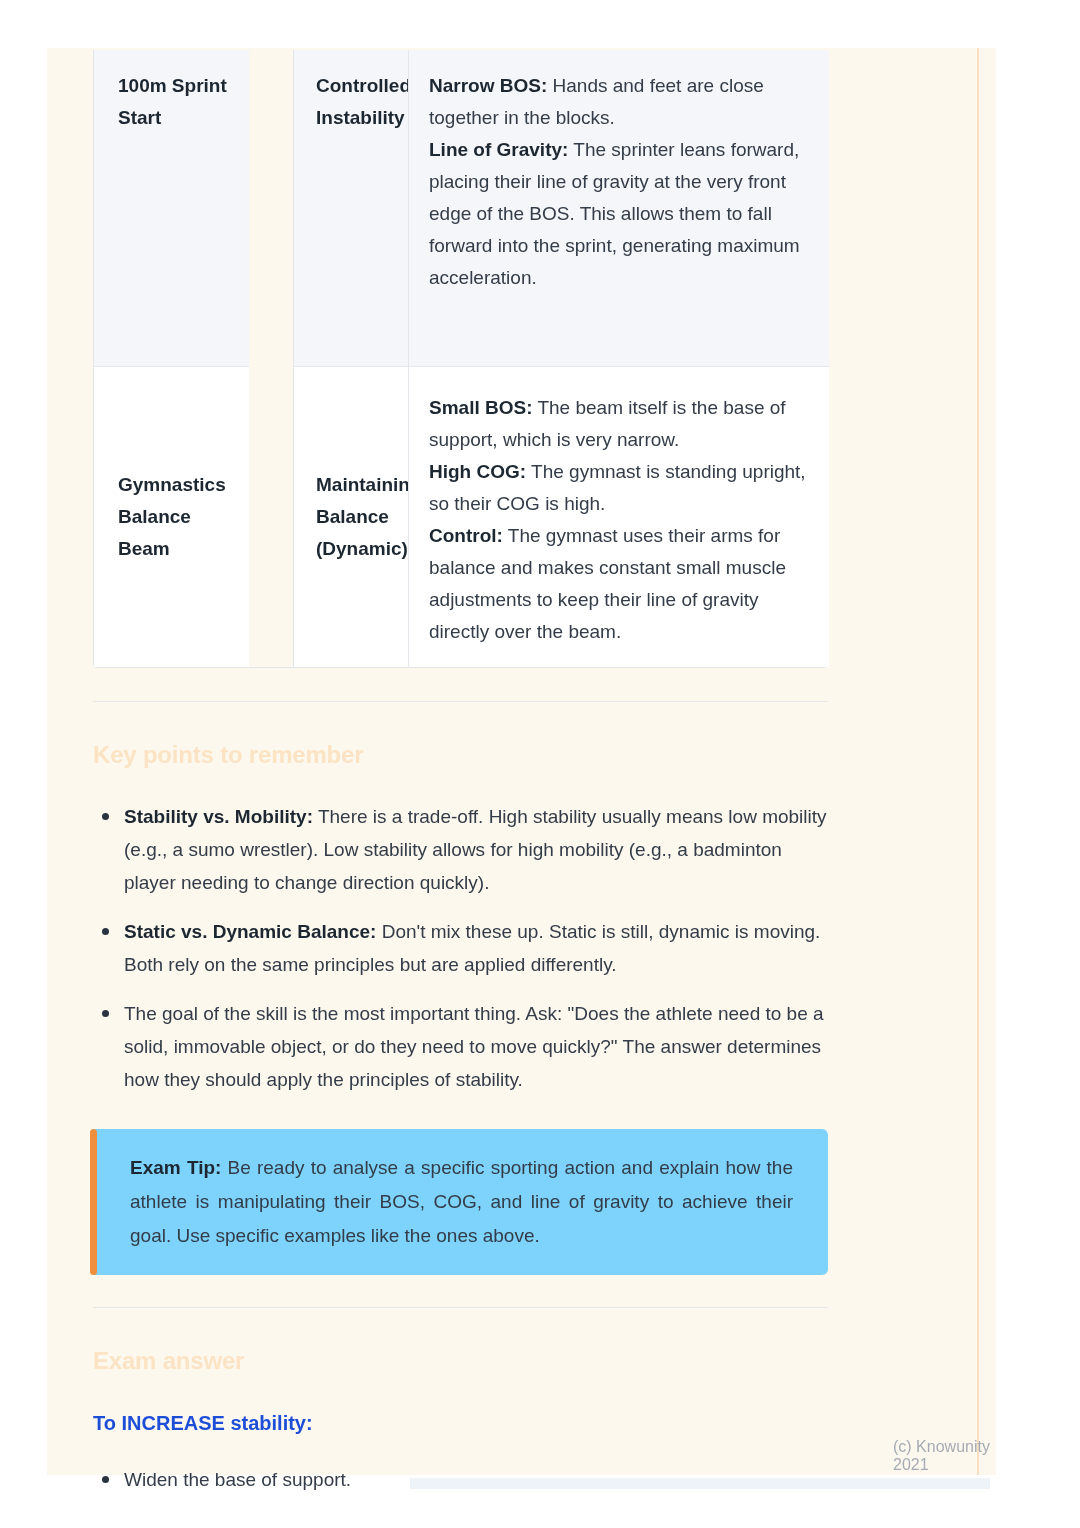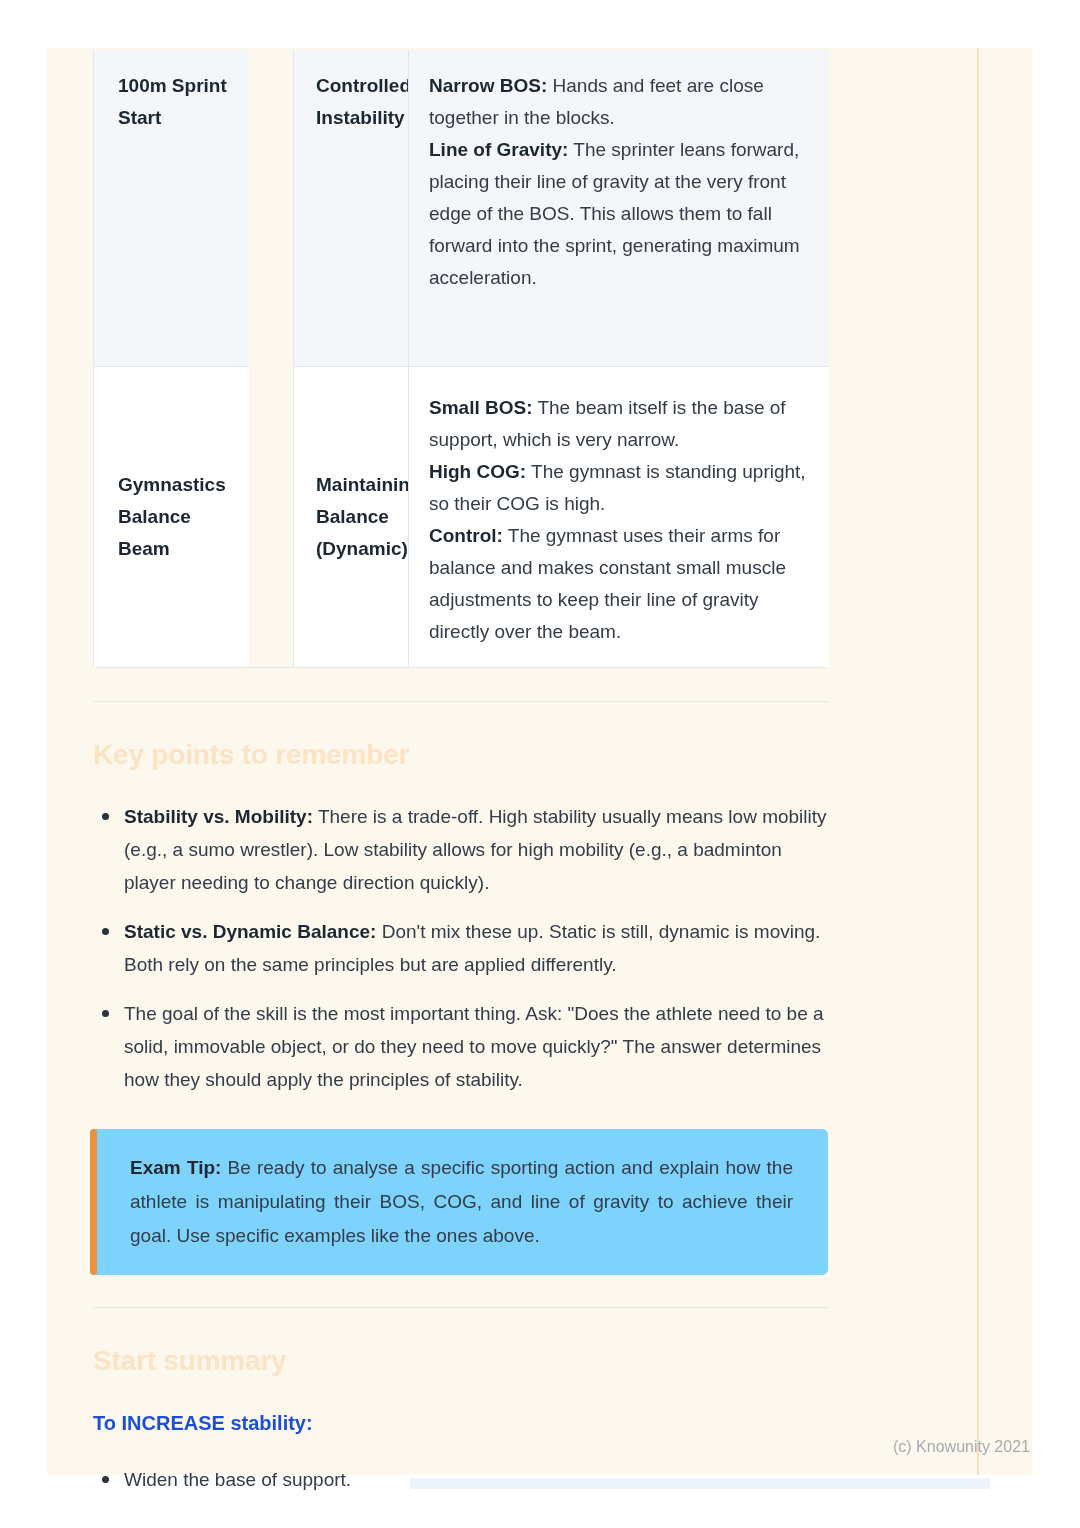--- a/index.html
+++ b/index.html
@@ -1,17 +1,17 @@
 <!DOCTYPE html>
 <html><head>
 <meta charset="utf-8">
 <style>
   html,body{margin:0;padding:0;background:#ffffff;}
   #canvas{
-    position:relative;width:1080px;height:1528px;overflow:hidden;background:#ffffff;
+    position:relative;width:996px;height:1528px;overflow:hidden;background:#ffffff;
     font-family:"Liberation Sans","DejaVu Sans",sans-serif;
   }
   .page-panel{position:absolute;left:47px;top:48px;width:985px;height:1427px;background:#FCF8EE;}
   .vline{position:absolute;left:977px;top:48px;width:2px;height:1427px;background:#F7DFC2;}
   .nextpage-strip{position:absolute;left:410px;top:1478px;width:580px;height:11px;background:#EDF3F8;}
   .content{position:absolute;left:93px;top:50px;width:735px;}
 
   
   .tbl{display:grid;grid-template-columns:155px 159px 421px;grid-template-rows:317px 300px;
        border:1px solid #E3E6EB;border-top:none;border-radius:0 0 4px 4px;box-sizing:border-box;}
@@ -23,21 +23,21 @@
   .c-skill{font-weight:bold;color:#1C2732;padding:20px 10px 20px 24px;}
   .c-goal{font-weight:bold;color:#1C2732;padding:20px 10px 20px 22px;margin-left:44px;}
   .c-analysis{padding:20px 20px 20px 20px;}
   .r1 .c-skill,.r1 .c-goal{display:flex;align-items:center;}
   .r1 .c-analysis{padding-top:25px;}
   .cell b{color:#1C2732;}
 
   .divider{height:1px;background:#E6E7E9;margin-top:33px;}
   .divider2{height:1px;background:#E6E7E9;margin-top:32px;}
 
-  .peach-h{font-size:28px;line-height:34px;font-weight:bold;color:#FBE3C3;margin:36px 0 0 0;letter-spacing:-0.2px;}
+  .peach-h{font-size:24px;line-height:34px;font-weight:bold;color:#FBE3C3;margin:36px 0 0 0;letter-spacing:-0.2px;}
 
   ul.blist{list-style:none;margin:28px 0 0 0;padding:0;}
   ul.blist li{position:relative;padding-left:31px;font-size:19px;line-height:33px;color:#333C48;margin-bottom:16px;}
   ul.blist li::before{content:"";position:absolute;left:9px;top:13px;width:7px;height:7px;border-radius:50%;background:#2A3340;}
   ul.blist li b{color:#1C2732;}
 
   .tip{position:relative;margin-top:33px;margin-left:-3px;background:#7dd3fc;border-radius:6px;
        padding:22px 35px 22px 40px;font-size:19px;line-height:34px;text-align:justify;color:#333C48;box-sizing:border-box;}
   .tipbar{position:absolute;left:0;top:0;width:7px;height:100%;border-radius:5px;background:#EF8E3C;}
   .tip b{color:#1C2732;}
@@ -86,21 +86,21 @@
         <li>The goal of the skill is the most important thing. Ask: "Does the athlete need to be a solid, immovable object, or do they need to move quickly?" The answer determines how they should apply the principles of stability.</li>
       </ul>
 
     <div class="tip">
       <span class="tipbar"></span>
       <span><b>Exam Tip:</b><span> Be ready to analyse a specific sporting action and explain how the athlete is manipulating their BOS, COG, and line of gravity to achieve their goal. Use specific examples like the ones above.</span></span>
     </div>
 
     <div class="divider2"></div>
 
-    <h2 class="peach-h">Start summary</h2>
+    <h2 class="peach-h">Exam answer</h2>
 
     <div class="subhead">To INCREASE stability:</div>
 
     <ul class="blist" id="summary-list">
         <li>Widen the base of support.</li>
       </ul>
 
   </div>
 
   <div class="watermark">(c) Knowunity 2021</div>

